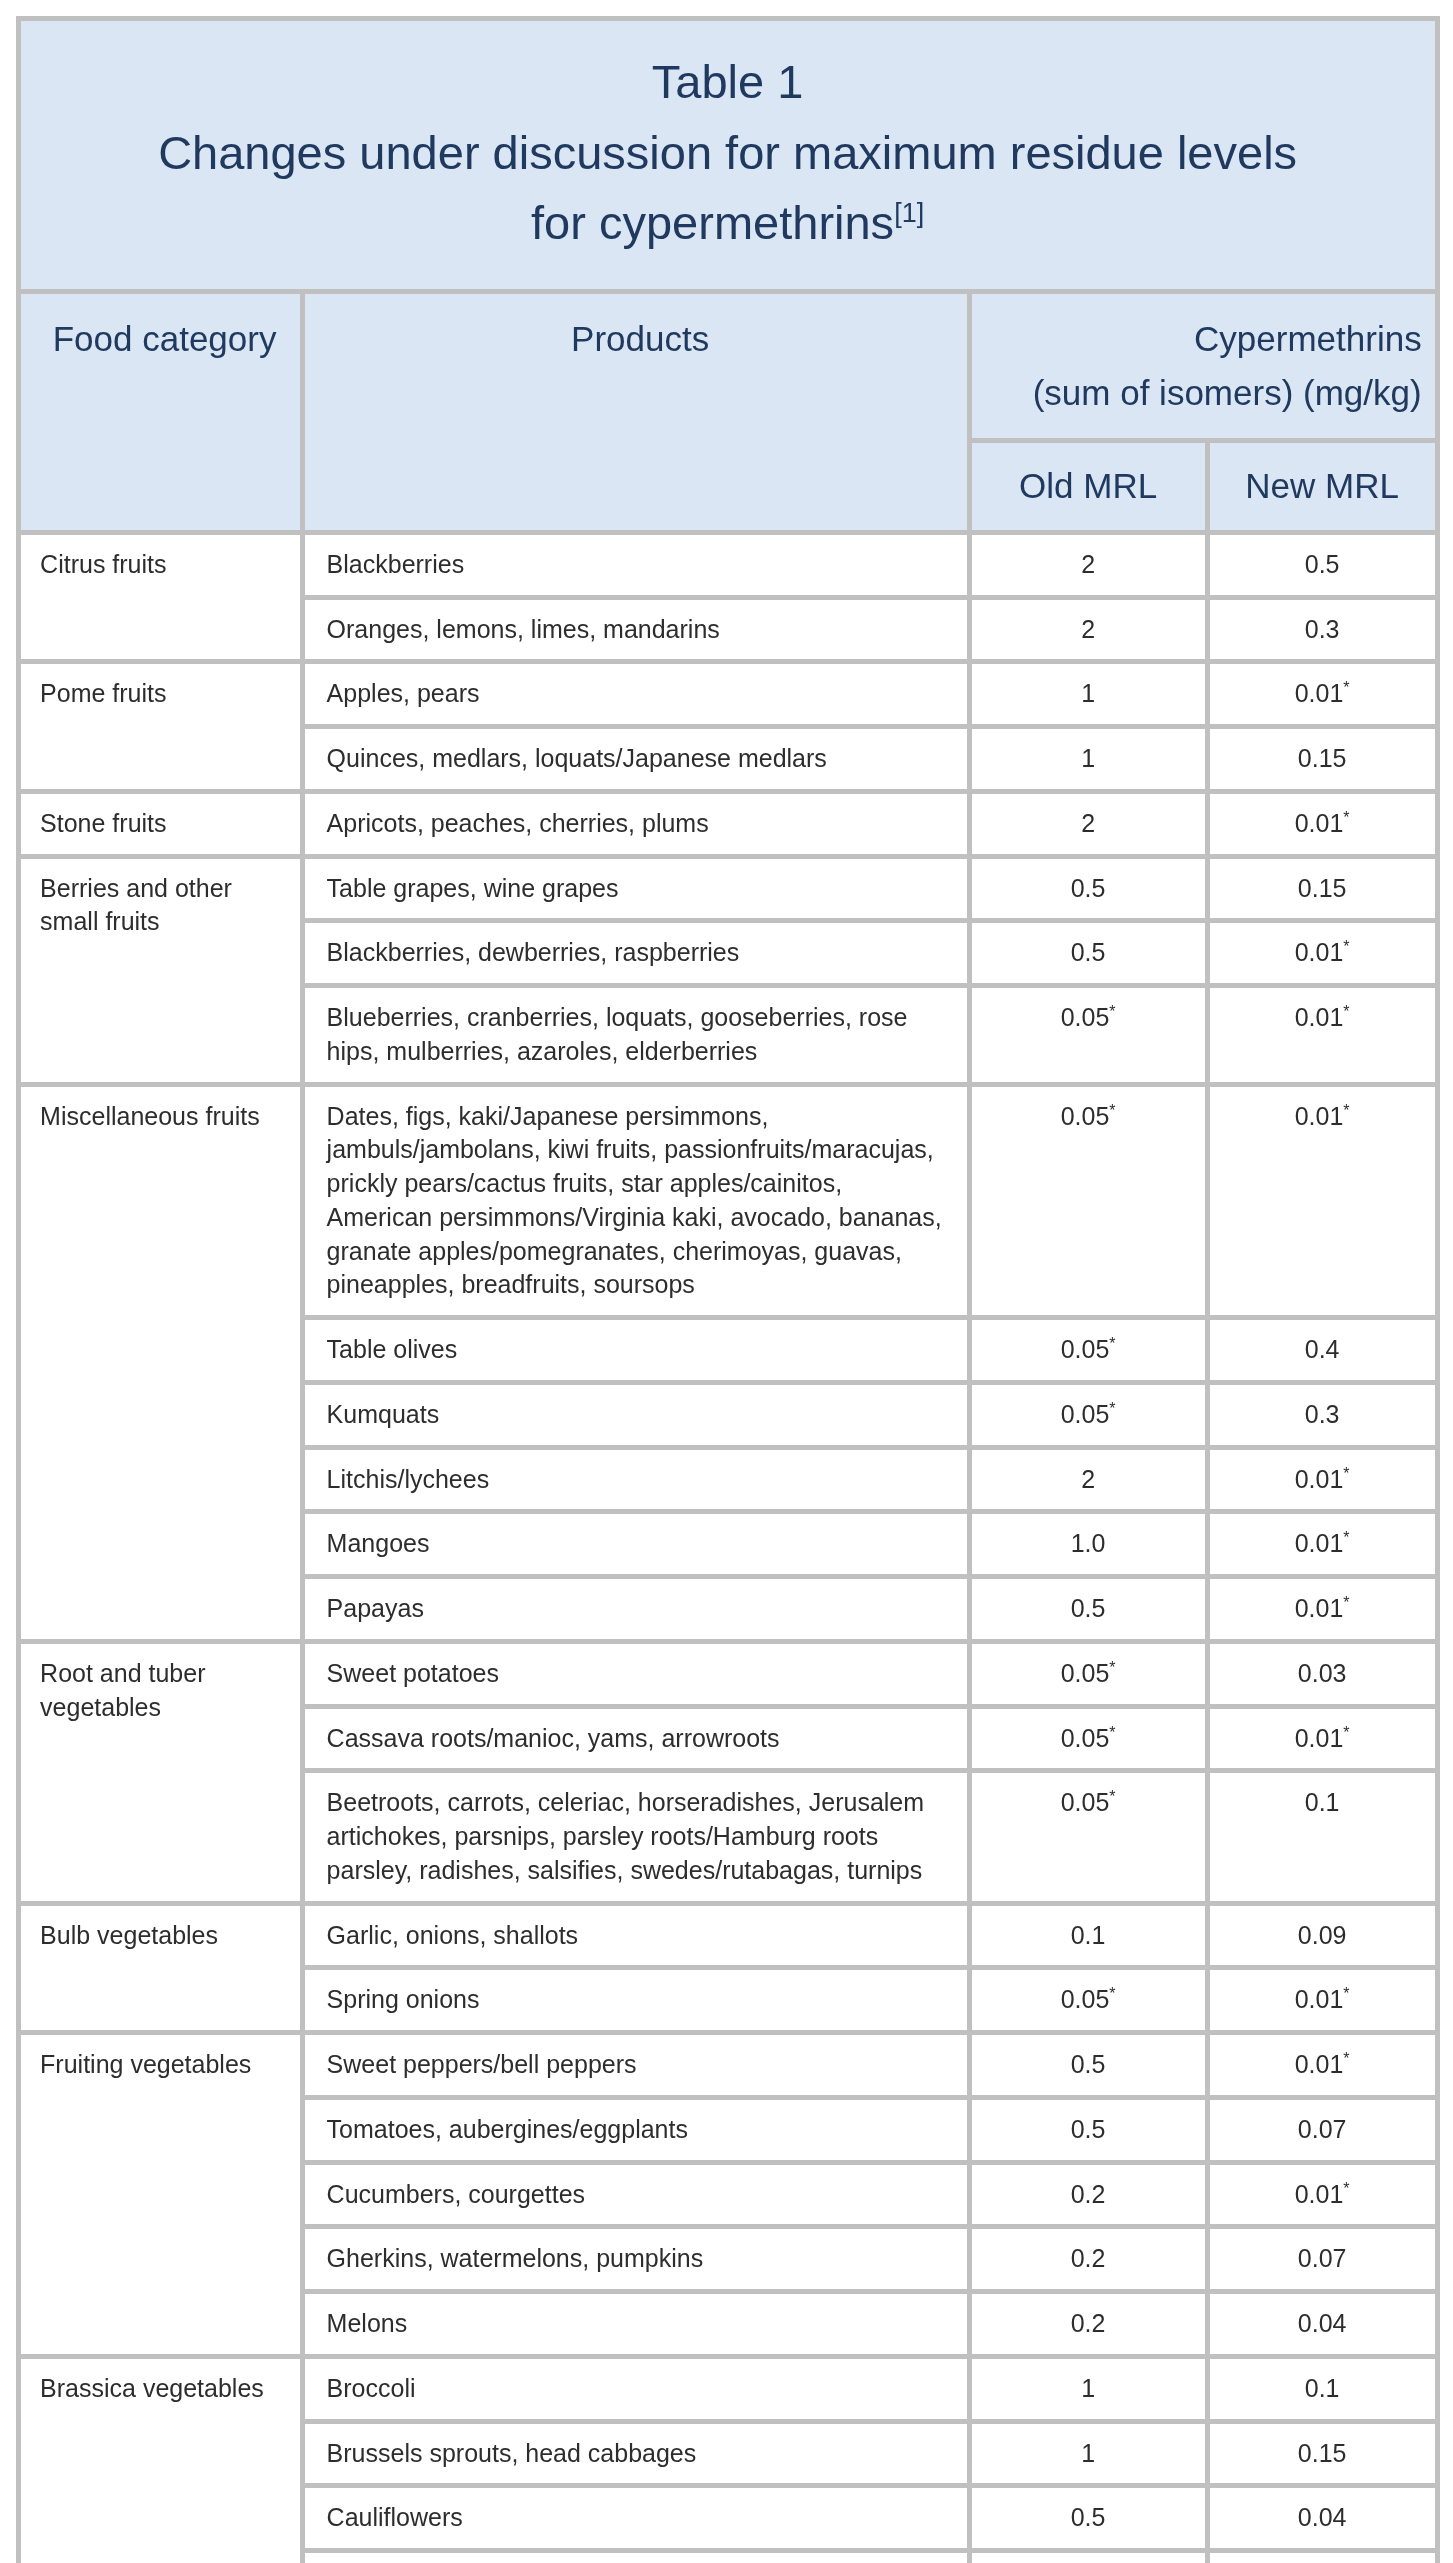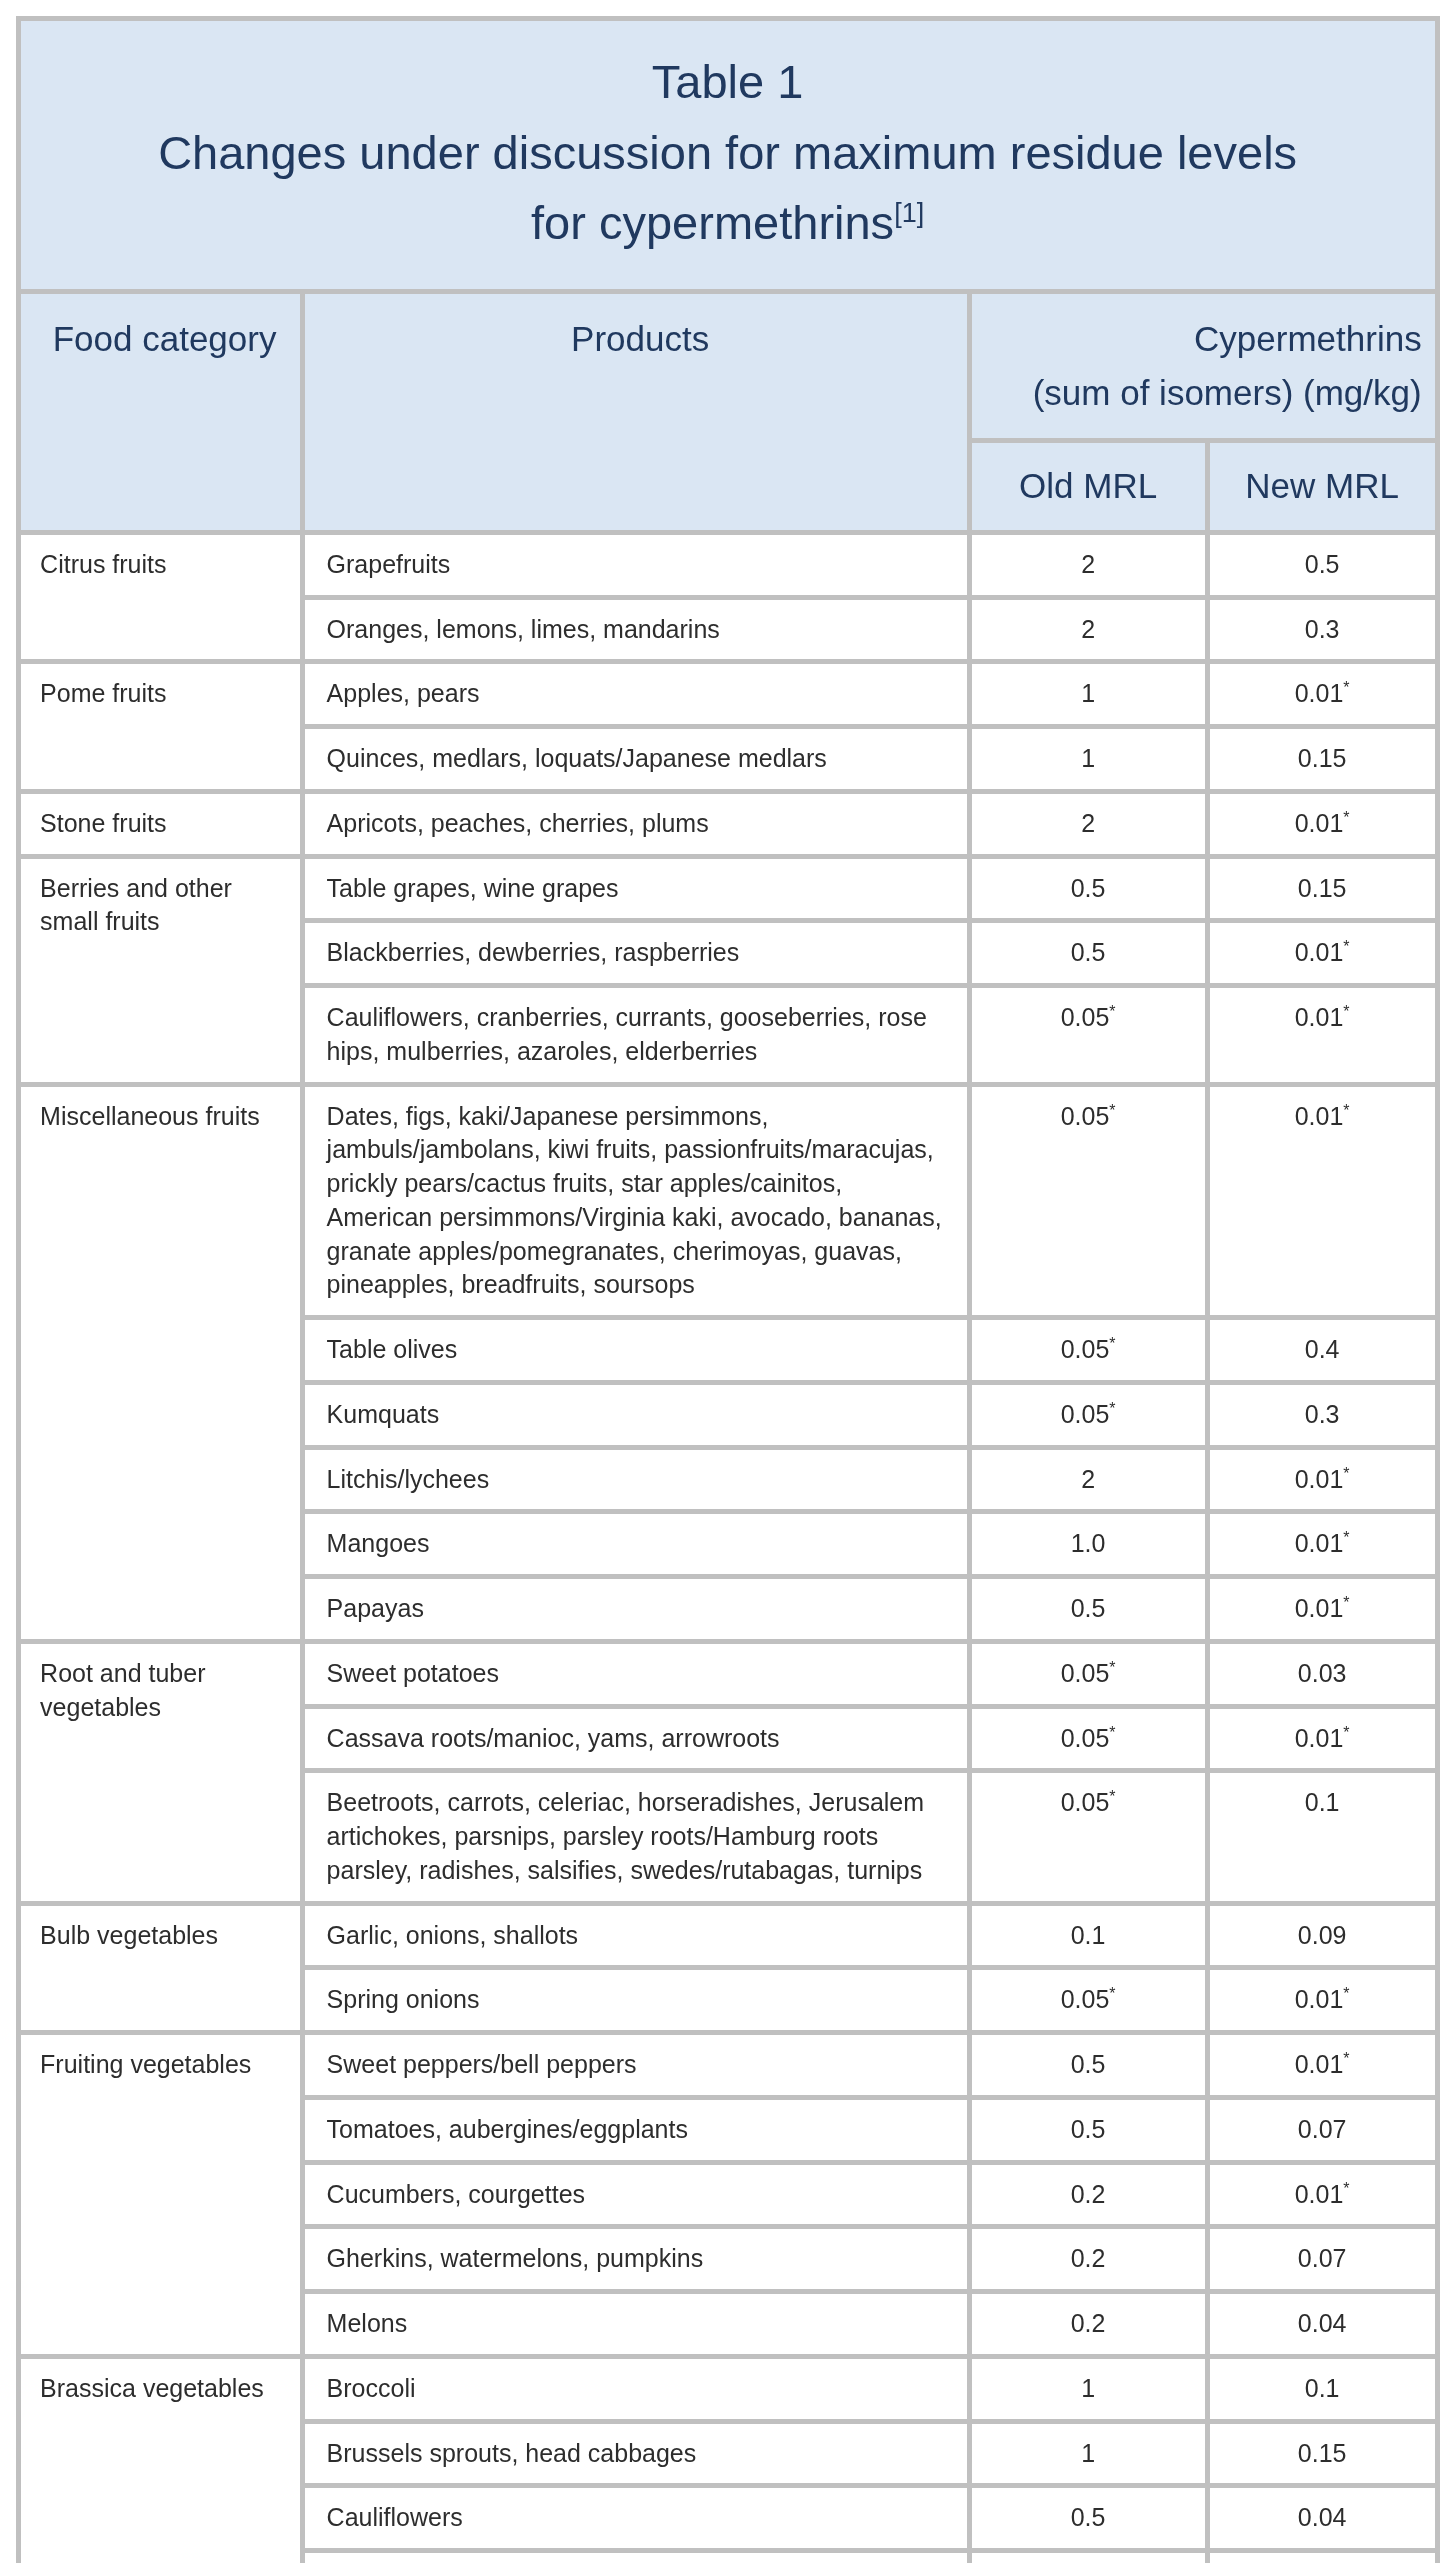--- a/index.html
+++ b/index.html
@@ -119,21 +119,21 @@
         </th>
       </tr>
       <tr>
         <th class="h-sub">Old MRL</th>
         <th class="h-sub">New MRL</th>
       </tr>
     </thead>
     <tbody>
         <tr>
           <td class="cat" rowspan="2">Citrus fruits</td>
-          <td class="prod">Grapefruits</td>
+          <td class="prod">Blackberries</td>
           <td class="num">2</td>
           <td class="num">0.5</td>
         </tr>
         <tr>
           <td class="prod">Oranges, lemons, limes, mandarins</td>
           <td class="num">2</td>
           <td class="num">0.3</td>
         </tr>
         <tr>
           <td class="cat" rowspan="2">Pome fruits</td>
@@ -157,21 +157,21 @@
           <td class="prod">Table grapes, wine grapes</td>
           <td class="num">0.5</td>
           <td class="num">0.15</td>
         </tr>
         <tr>
           <td class="prod">Blackberries, dewberries, raspberries</td>
           <td class="num">0.5</td>
           <td class="num">0.01<sup class="star">*</sup></td>
         </tr>
         <tr>
-          <td class="prod">Cauliflowers, cranberries, currants, gooseberries, rose hips, mulberries, azaroles, elderberries</td>
+          <td class="prod">Blueberries, cranberries, loquats, gooseberries, rose hips, mulberries, azaroles, elderberries</td>
           <td class="num">0.05<sup class="star">*</sup></td>
           <td class="num">0.01<sup class="star">*</sup></td>
         </tr>
         <tr>
           <td class="cat" rowspan="6">Miscellaneous fruits</td>
           <td class="prod">Dates, figs, kaki/Japanese persimmons, jambuls/jambolans, kiwi fruits, passionfruits/maracujas, prickly pears/cactus fruits, star apples/cainitos, American persimmons/Virginia kaki, avocado, bananas, granate apples/pomegranates, cherimoyas, guavas, pineapples, breadfruits, soursops</td>
           <td class="num">0.05<sup class="star">*</sup></td>
           <td class="num">0.01<sup class="star">*</sup></td>
         </tr>
         <tr>

